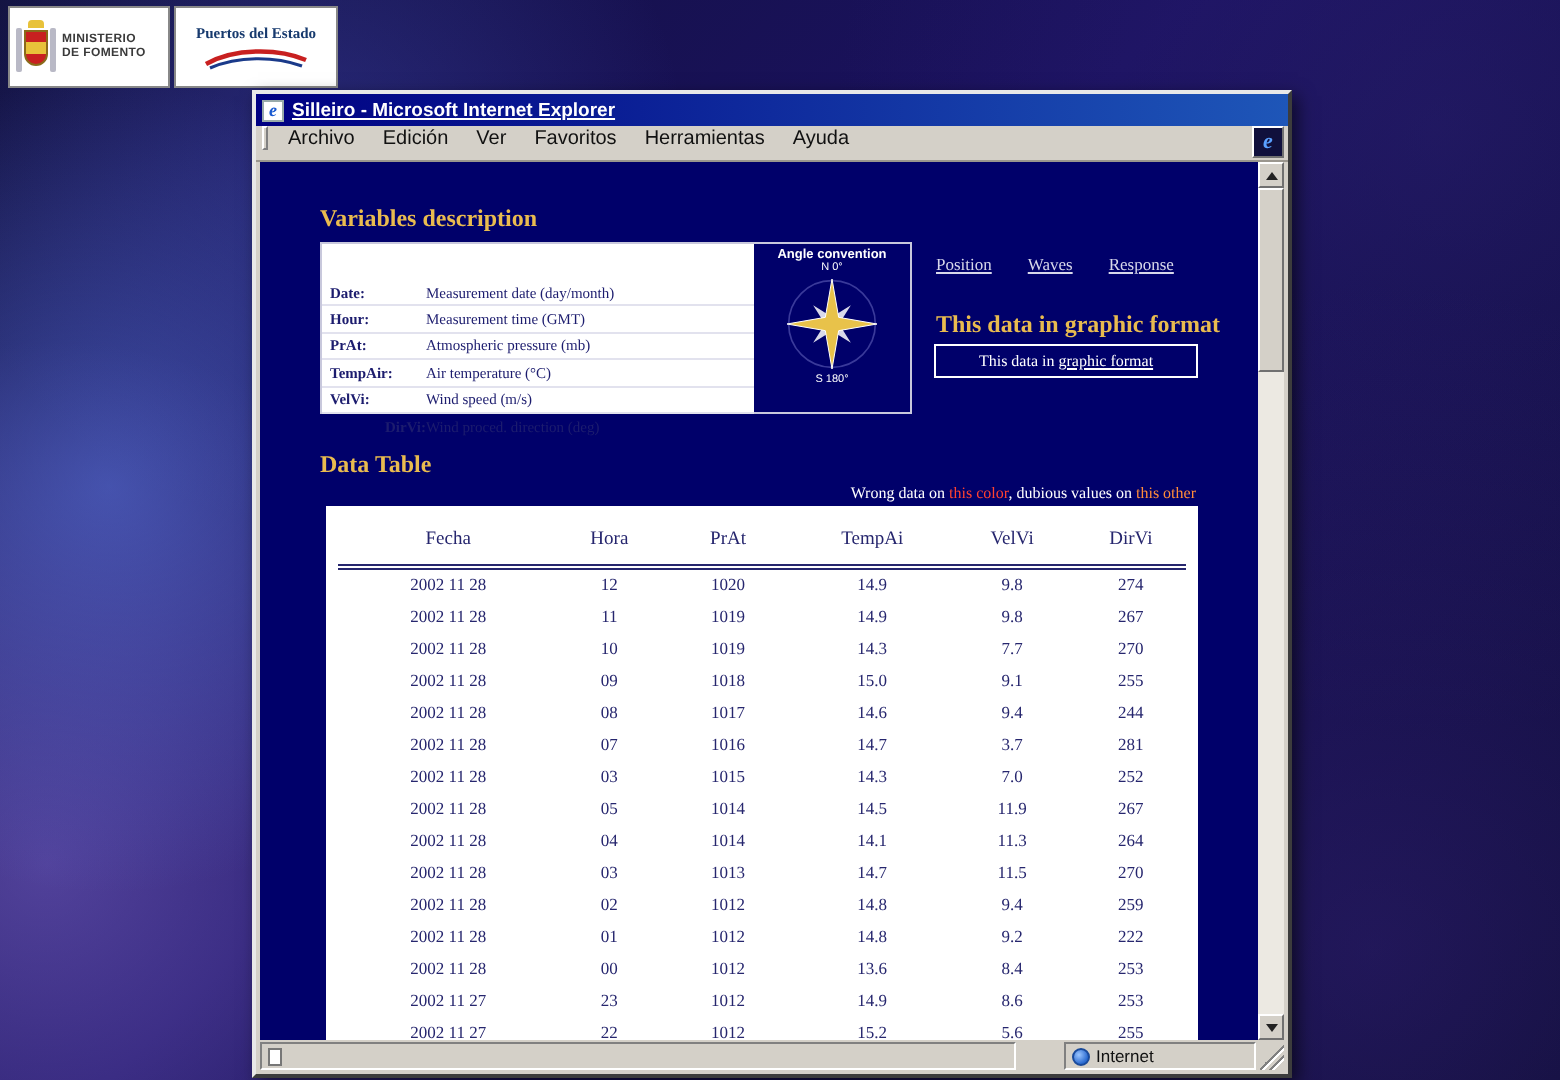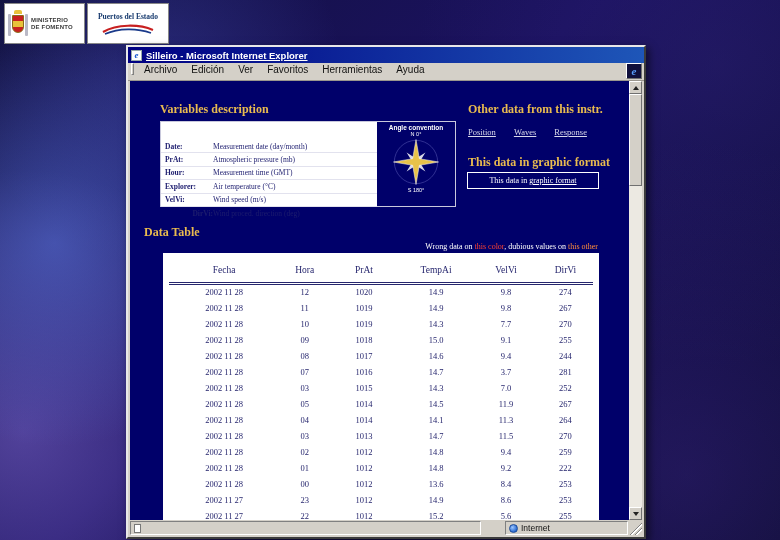--- a/index.html
+++ b/index.html
@@ -48,24 +48,24 @@
   .throbber{position:absolute;right:2px;top:0;width:16px;height:16px;background:#10103c;
     border:1px solid;border-color:#fff #707070 #707070 #fff;display:flex;align-items:center;justify-content:center;
     color:#5aa0ff;font:italic bold 11px "Liberation Serif",serif;}
 
   
   .content{position:absolute;left:2px;top:34px;right:15px;bottom:17px;background:#00006a;overflow:hidden;}
   .yellow-h{position:absolute;color:#e9bb4f;font:bold 12px "Liberation Serif",serif;white-space:nowrap;}
   .h-vars{left:30px;top:21px;}
   .h-other{left:338px;top:21px;}
   .h-graphic{left:338px;top:74px;}
-  .h-table{left:14px;top:144px;}
+  .h-table{left:30px;top:144px;}
 
   .vars-box{position:absolute;left:30px;top:40px;width:296px;height:86px;display:flex;background:#fff;border:1px solid #c8c8dc;}
-  .vars-list{flex:1;padding-top:18px;}
+  .vars-list{flex:1;padding-top:2px;margin-top:16px;}
   .var-row{display:flex;height:13.4px;align-items:center;border-bottom:1px solid #e2e2ee;}
   .var-row:last-child{border-bottom:none;text-align:right;}
   .var-label{width:52px;padding-left:4px;font:bold 7.5px "Liberation Serif",serif;color:#1c1c6e;}
   .var-desc{font:7.5px "Liberation Serif",serif;color:#1c1c6e;white-space:nowrap;}
   .compass{width:78px;background:#00006a;color:#fff;display:flex;flex-direction:column;align-items:center;padding-top:2px;}
   .compass-title{font:bold 6.5px "Liberation Sans",sans-serif;}
   .compass-n,.compass-s{font:5.5px "Liberation Sans",sans-serif;line-height:6px;}
 
   .other-links{position:absolute;left:338px;top:46px;display:flex;gap:18px;}
   .olink{color:#d8d8ea;font:8.5px "Liberation Serif",serif;text-decoration:underline;cursor:pointer;}
@@ -91,21 +91,21 @@
   .tri{width:0;height:0;border-left:3px solid transparent;border-right:3px solid transparent;}
   .tri.up{border-bottom:4px solid #222;} .tri.down{border-top:4px solid #222;}
   .sb-thumb{position:absolute;left:0;top:13px;width:13px;height:92px;background:#d4d0c8;
     border:1px solid;border-color:#fff #707070 #707070 #fff;}
 
   
   .statusbar{position:absolute;left:2px;right:2px;bottom:2px;height:15px;background:#d4d0c8;
     display:flex;gap:2px;align-items:stretch;padding-top:1px;}
   .pane{border:1px solid;border-color:#808080 #fff #fff #808080;display:flex;align-items:center;padding:0 3px;gap:3px;}
   .pane-main{flex:1;}
-  .pane-zone{width:123px;margin-left:22px;}
+  .pane-zone{width:96px;margin-left:22px;}
   .doc-ic{width:7px;height:9px;background:#fff;border:1px solid #777;}
   .globe-ic{width:9px;height:9px;border-radius:50%;
     background:radial-gradient(circle at 35% 35%, #9cc6ff, #2a6ad0 70%);border:1px solid #1a4a9a;}
   .status-text{font:8.5px "Liberation Sans",sans-serif;color:#111;}
   .resize-grip{width:12px;background:
     linear-gradient(135deg, transparent 50%, #808080 50%, #808080 56%, #fff 56%, #fff 62%, transparent 62%,
       transparent 70%, #808080 70%, #808080 76%, #fff 76%, #fff 82%, transparent 82%);}
 </style>
 </head>
 <body>
@@ -151,38 +151,37 @@
           <span class="menu-item">Favoritos</span>
           <span class="menu-item">Herramientas</span>
           <span class="menu-item">Ayuda</span>
         </div>
       <span class="throbber">e</span>
     </div>
 
     <div class="content">
 
       <div class="yellow-h h-vars">Variables description</div>
-      <div class="yellow-h h-other">Other data from this instr.</div>
 
       <div class="vars-box">
         <div class="vars-list">
             <div class="var-row">
               <span class="var-label">Date:</span>
               <span class="var-desc">Measurement date (day/month)</span>
             </div>
             <div class="var-row">
+              <span class="var-label">Hour:</span>
+              <span class="var-desc">Measurement time (GMT)</span>
+            </div>
+            <div class="var-row">
               <span class="var-label">PrAt:</span>
               <span class="var-desc">Atmospheric pressure (mb)</span>
             </div>
             <div class="var-row">
-              <span class="var-label">Hour:</span>
-              <span class="var-desc">Measurement time (GMT)</span>
-            </div>
-            <div class="var-row">
-              <span class="var-label">Explorer:</span>
+              <span class="var-label">TempAir:</span>
               <span class="var-desc">Air temperature (°C)</span>
             </div>
             <div class="var-row">
               <span class="var-label">VelVi:</span>
               <span class="var-desc">Wind speed (m/s)</span>
             </div>
             <div class="var-row">
               <span class="var-label">DirVi:</span>
               <span class="var-desc">Wind proced. direction (deg)</span>
             </div>

